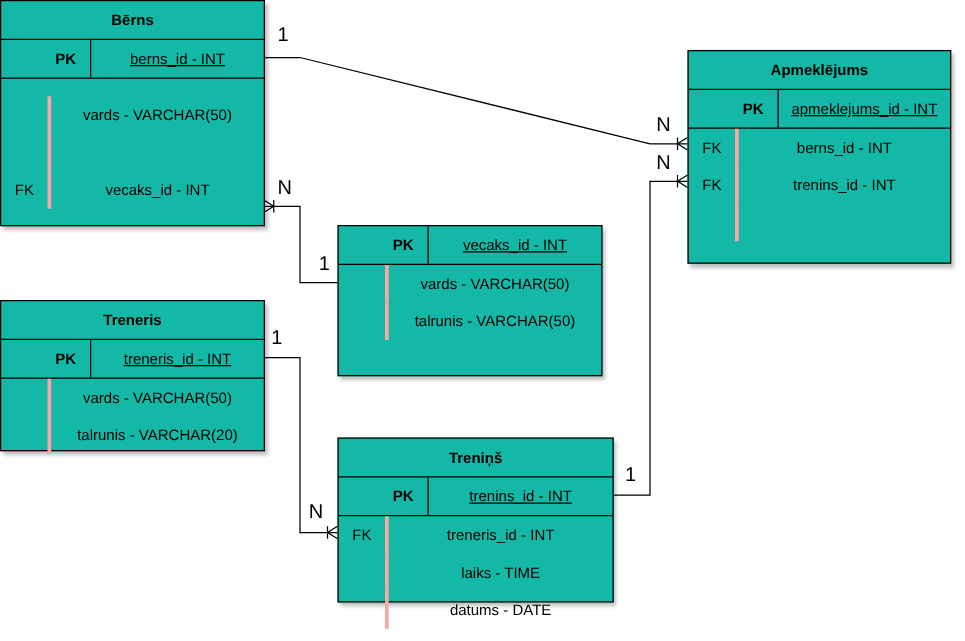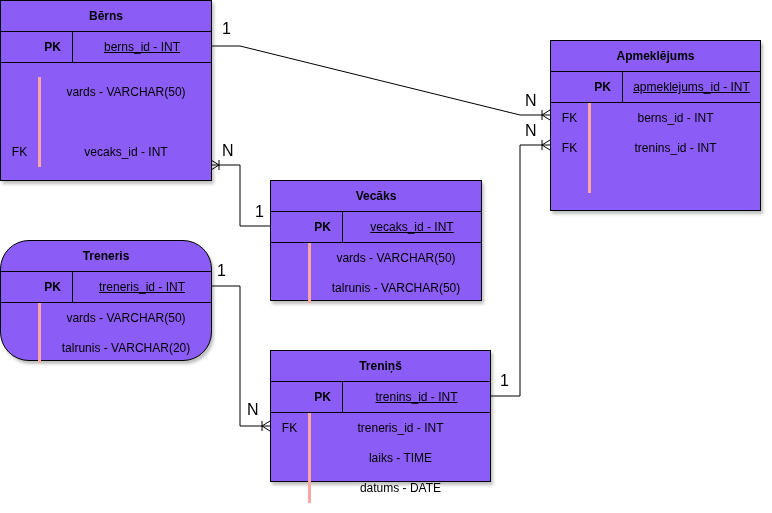--- a/index.html
+++ b/index.html
@@ -1,19 +1,19 @@
 <!DOCTYPE html>
 <html><head>
 <meta charset="utf-8">
 <style>
   html, body { margin:0; padding:0; background:#ffffff; }
   body { width:772px; height:513px; position:relative; overflow:hidden;
          font-family:"Liberation Sans", sans-serif; font-size:12px; color:#000; }
   svg.links { position:absolute; left:0; top:0; width:772px; height:513px; }
-  .entity { position:absolute; background:#8b5cf6; border:1px solid #000;
+  .entity { position:absolute; background:#14b8a6; border:1px solid #000;
             box-shadow:2px 3px 3px rgba(0,0,0,0.25); box-sizing:border-box; }
   .entity .hdr { height:30px; border-bottom:1px solid #000; display:flex;
                  align-items:center; justify-content:center; font-weight:bold; }
   .entity .pkrow { height:30px; border-bottom:1px solid #000; display:flex;padding-left:32px; }
   .entity .key { width:40px; border-right:1px solid #000; display:flex;
                  align-items:center; justify-content:center; box-sizing:border-box; }
   .entity .pkrow .key { font-weight:bold; }
   .entity .name { flex:1; display:flex; align-items:center; justify-content:center; }
   .entity .pkrow .name { text-decoration:underline; }
   .entity .row { height:30px; display:flex; }
@@ -85,36 +85,35 @@
   <div class="row">
       <div class="k">FK</div>
       <div class="name">trenins_id - INT</div>
     </div>
   <div class="row">
       <div class="k"></div>
     </div>
 </div>
 
 <div class="entity" style="left:270px;top:180px;width:212px;height:121px;">
-  <div class="hdr">Vecāks</div>
   <div class="pkrow">
     <div class="key">PK</div>
     <div class="name">vecaks_id - INT</div>
   </div>
   <div class="row">
       <div class="k"></div>
       <div class="name">vards - VARCHAR(50)</div>
     </div>
   <div class="row">
       <div class="k"></div>
       <div class="name">talrunis - VARCHAR(50)</div>
     </div>
 </div>
 
-<div class="entity" style="left:0;top:240px;width:212px;height:121px;border-radius:29px;">
+<div class="entity" style="left:0;top:240px;width:212px;height:121px;">
   <div class="hdr">Treneris</div>
   <div class="pkrow">
     <div class="key">PK</div>
     <div class="name">treneris_id - INT</div>
   </div>
   <div class="row">
       <div class="k"></div>
       <div class="name">vards - VARCHAR(50)</div>
     </div>
   <div class="row">

